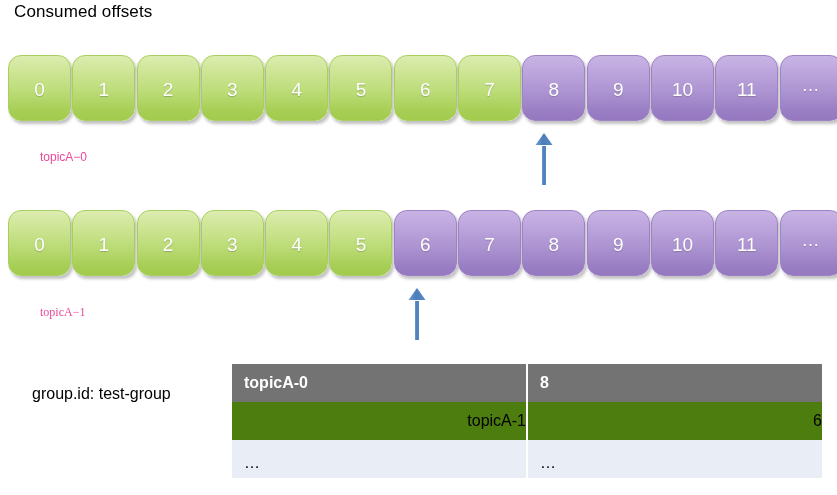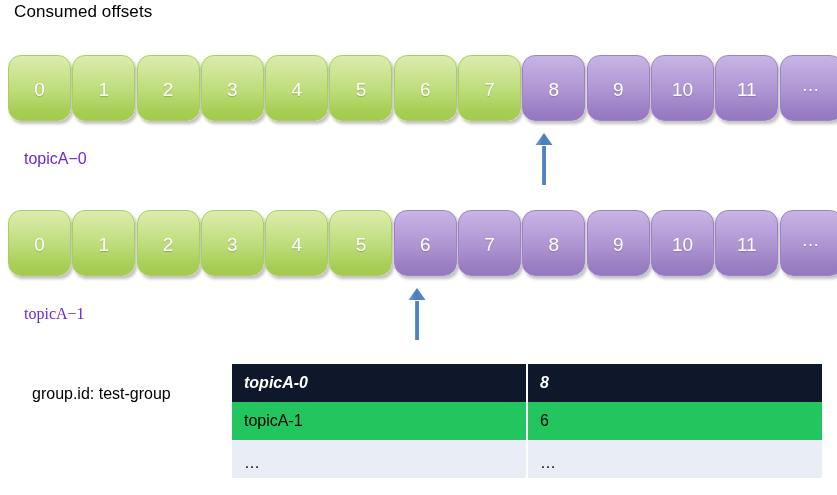--- a/index.html
+++ b/index.html
@@ -73,23 +73,23 @@
   }
   .cell.ellipsis .cell-label {
     letter-spacing: 1px;
     font-size: 18px;
     top: -3px;
   }
 
   
   .row-caption {
     position: absolute;
-    left: 24px;
-    font-size: 16px;
-    color: #6d28d9;
+    left: 40px;
+    font-size: 12px;
+    color: #ec4899;
     white-space: nowrap;
   }
   .row-caption.cap-0 { top: 150px; }
   .row-caption.cap-1 { top: 305px; font-family: Liberation Serif, serif; }
 
   
   .arrow {
     position: absolute;
     width: 22px;
     height: 52px;
@@ -121,30 +121,30 @@
     height: 38px;
     padding: 0 0 0 12px;
     font-size: 16px;
     vertical-align: middle;
     box-sizing: border-box;
   }
   .offsets-table col.c-topic { width: 296px; }
   .offsets-table col.c-offset { width: 294px; }
 
   .offsets-table tr.head td {
-    background: #0f172a;
+    background: #737373;
     color: #ffffff;
     font-weight: bold;
-    font-style: italic;
   }
   .offsets-table tr.head td.col-topic { border-right: 2px solid #ffffff; }
 
   .offsets-table tr.band td {
-    background: #22c55e;
-    color: #000000;
+    background: #4d7c0f;
+    color: #000000;
+    text-align: right;
   }
   .offsets-table tr.band td.col-topic { border-right: 2px solid #ffffff; }
 
   .offsets-table tr.band-light td {
     background: #e9edf5;
     color: #000000;
   }
   .offsets-table tr.band-light td.col-topic { border-right: 2px solid #ffffff; }
   .offsets-table tr.band-light td .dots {
     letter-spacing: 1px;

